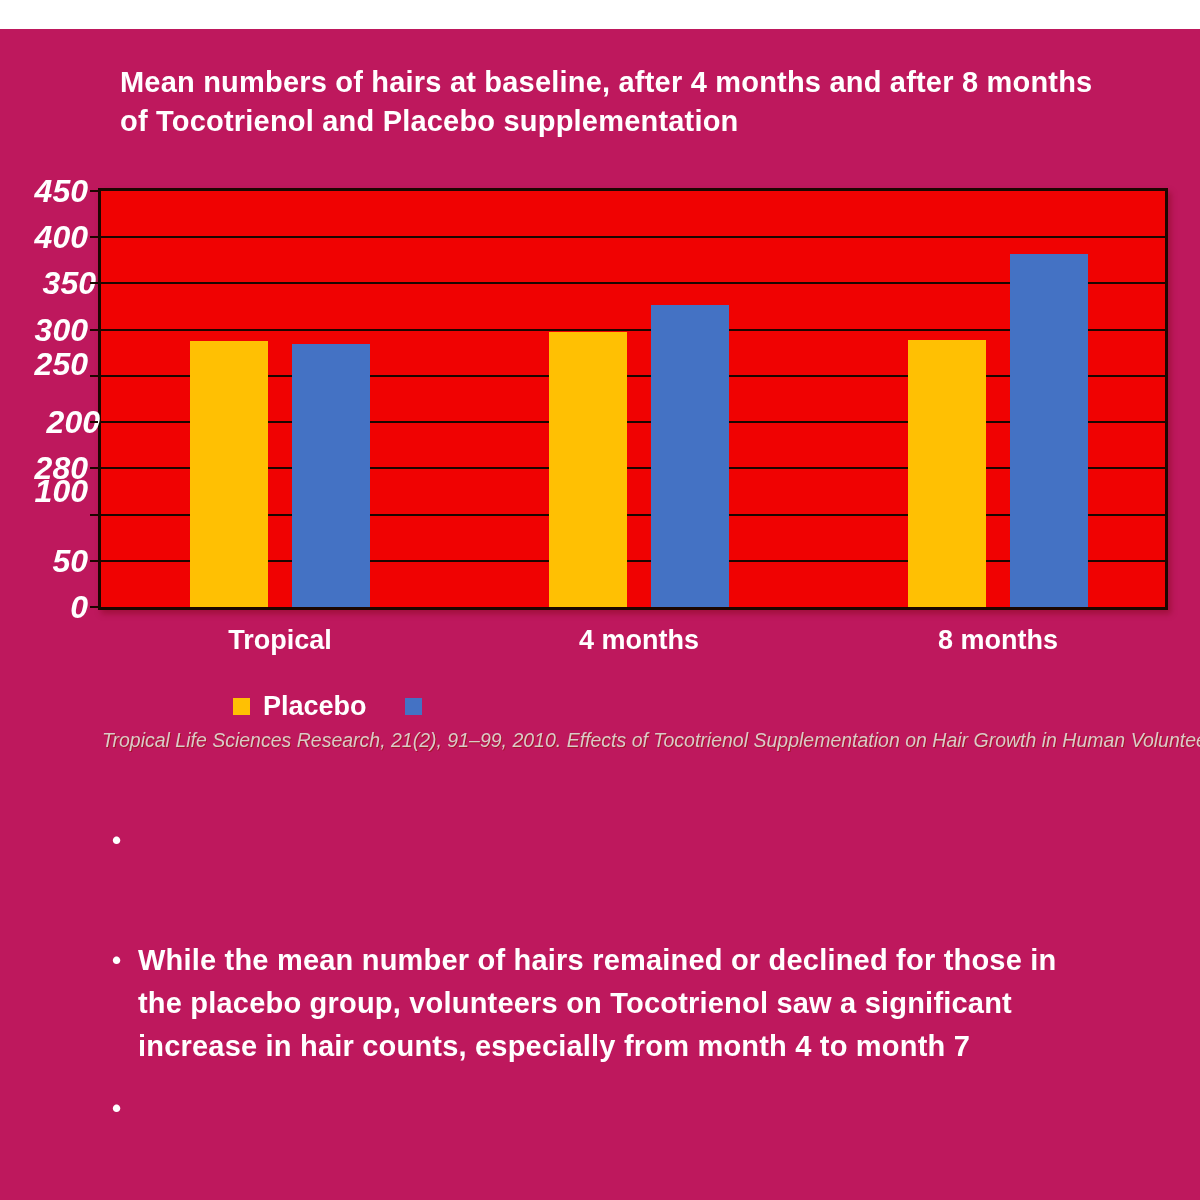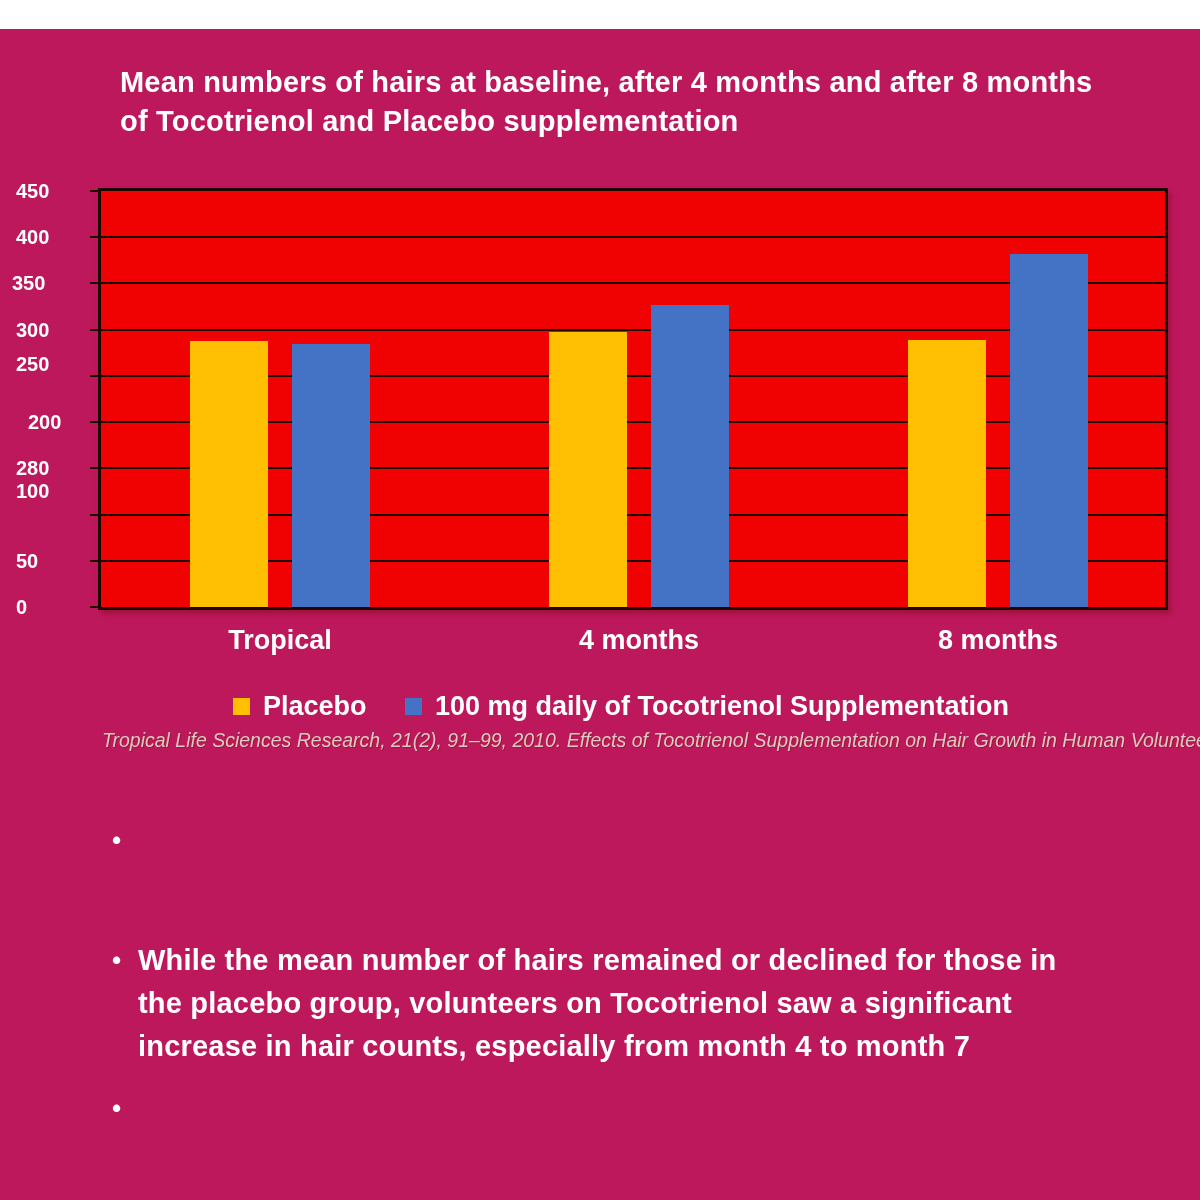--- a/index.html
+++ b/index.html
@@ -13,22 +13,22 @@
     white-space:pre-line;letter-spacing:0.2px;
   }
   .plot{
     position:absolute;left:98px;top:159px;width:1070px;height:422px;
     border:3px solid #1C0600;box-sizing:border-box;
     box-shadow:3px 4px 6px rgba(110,0,0,0.35);
   }
   .grid{position:absolute;left:0;width:100%;height:2px;}
   .bar{position:absolute;bottom:0;}
   .ylabel{
-    position:absolute;width:72px;
-    color:#fff;font-weight:bold;font-size:20px;line-height:32px;
+    position:absolute;width:72px;text-align:right;
+    color:#fff;font-weight:bold;font-size:32px;line-height:32px;font-style:italic;
   }
   .tick{position:absolute;width:8px;height:2px;}
   .xlabel{
     position:absolute;top:596px;transform:translateX(-50%);
     color:#fff;font-weight:bold;font-size:27px;white-space:nowrap;
   }
   .legend-item{
     position:absolute;top:659px;height:36px;display:flex;align-items:center;
     color:#fff;font-weight:bold;font-size:27px;white-space:nowrap;
   }
@@ -68,21 +68,21 @@
       <div class="bar" style="width: 78px; height: 263.467px; left: 191px; background: rgb(68, 114, 196);"></div>
       <div class="bar" style="width: 78px; height: 302.293px; left: 550px; background: rgb(68, 114, 196);"></div>
       <div class="bar" style="width: 78px; height: 353.138px; left: 909px; background: rgb(68, 114, 196);"></div>
     </div>
 
   <div id="y-axis">
       <div class="ylabel" style="left: 16px; top: 146px;">450</div>
       <div class="tick" style="left: 90px; top: 161px; background: rgb(28, 6, 0);"></div>
       <div class="ylabel" style="left: 16px; top: 192.222px;">400</div>
       <div class="tick" style="left: 90px; top: 207.222px; background: rgb(28, 6, 0);"></div>
-      <div class="ylabel" style="left: 12px; top: 238.444px;">350</div>
+      <div class="ylabel" style="left: 24px; top: 238.444px;">350</div>
       <div class="tick" style="left: 90px; top: 253.444px; background: rgb(28, 6, 0);"></div>
       <div class="ylabel" style="left: 16px; top: 284.667px;">300</div>
       <div class="tick" style="left: 90px; top: 299.667px; background: rgb(28, 6, 0);"></div>
       <div class="ylabel" style="left: 16px; top: 319px;">250</div>
       <div class="tick" style="left: 90px; top: 345.889px; background: rgb(28, 6, 0);"></div>
       <div class="ylabel" style="left: 28px; top: 377.111px;">200</div>
       <div class="tick" style="left: 90px; top: 392.111px; background: rgb(28, 6, 0);"></div>
       <div class="ylabel" style="left: 16px; top: 423.333px;">280</div>
       <div class="tick" style="left: 90px; top: 438.333px; background: rgb(28, 6, 0);"></div>
       <div class="ylabel" style="left: 16px; top: 446px;">100</div>
@@ -97,21 +97,20 @@
       <div class="xlabel" style="left: 639px;">4 months</div>
       <div class="xlabel" style="left: 998px;">8 months</div>
     </div>
   <div id="legend">
       <div class="legend-item" style="left: 233px;">
         <span class="swatch" style="background: rgb(255, 192, 3);"></span>
         <span>Placebo</span>
       </div>
       <div class="legend-item" style="left: 405px;">
         <span class="swatch" style="background: rgb(68, 114, 196);"></span>
-        <span>100 mg daily of Tocotrienol Supplementation</span>
       </div>
     </div>
 
   <div class="citation">Tropical Life Sciences Research, 21(2), 91–99, 2010.  Effects of Tocotrienol Supplementation on Hair Growth in Human Volunteers.</div>
 
   <div class="bullet" style="top:790px;">
     <span class="marker">•</span>
   </div>
   <div class="bullet" style="top:910px;">
     <span class="marker">•</span>

